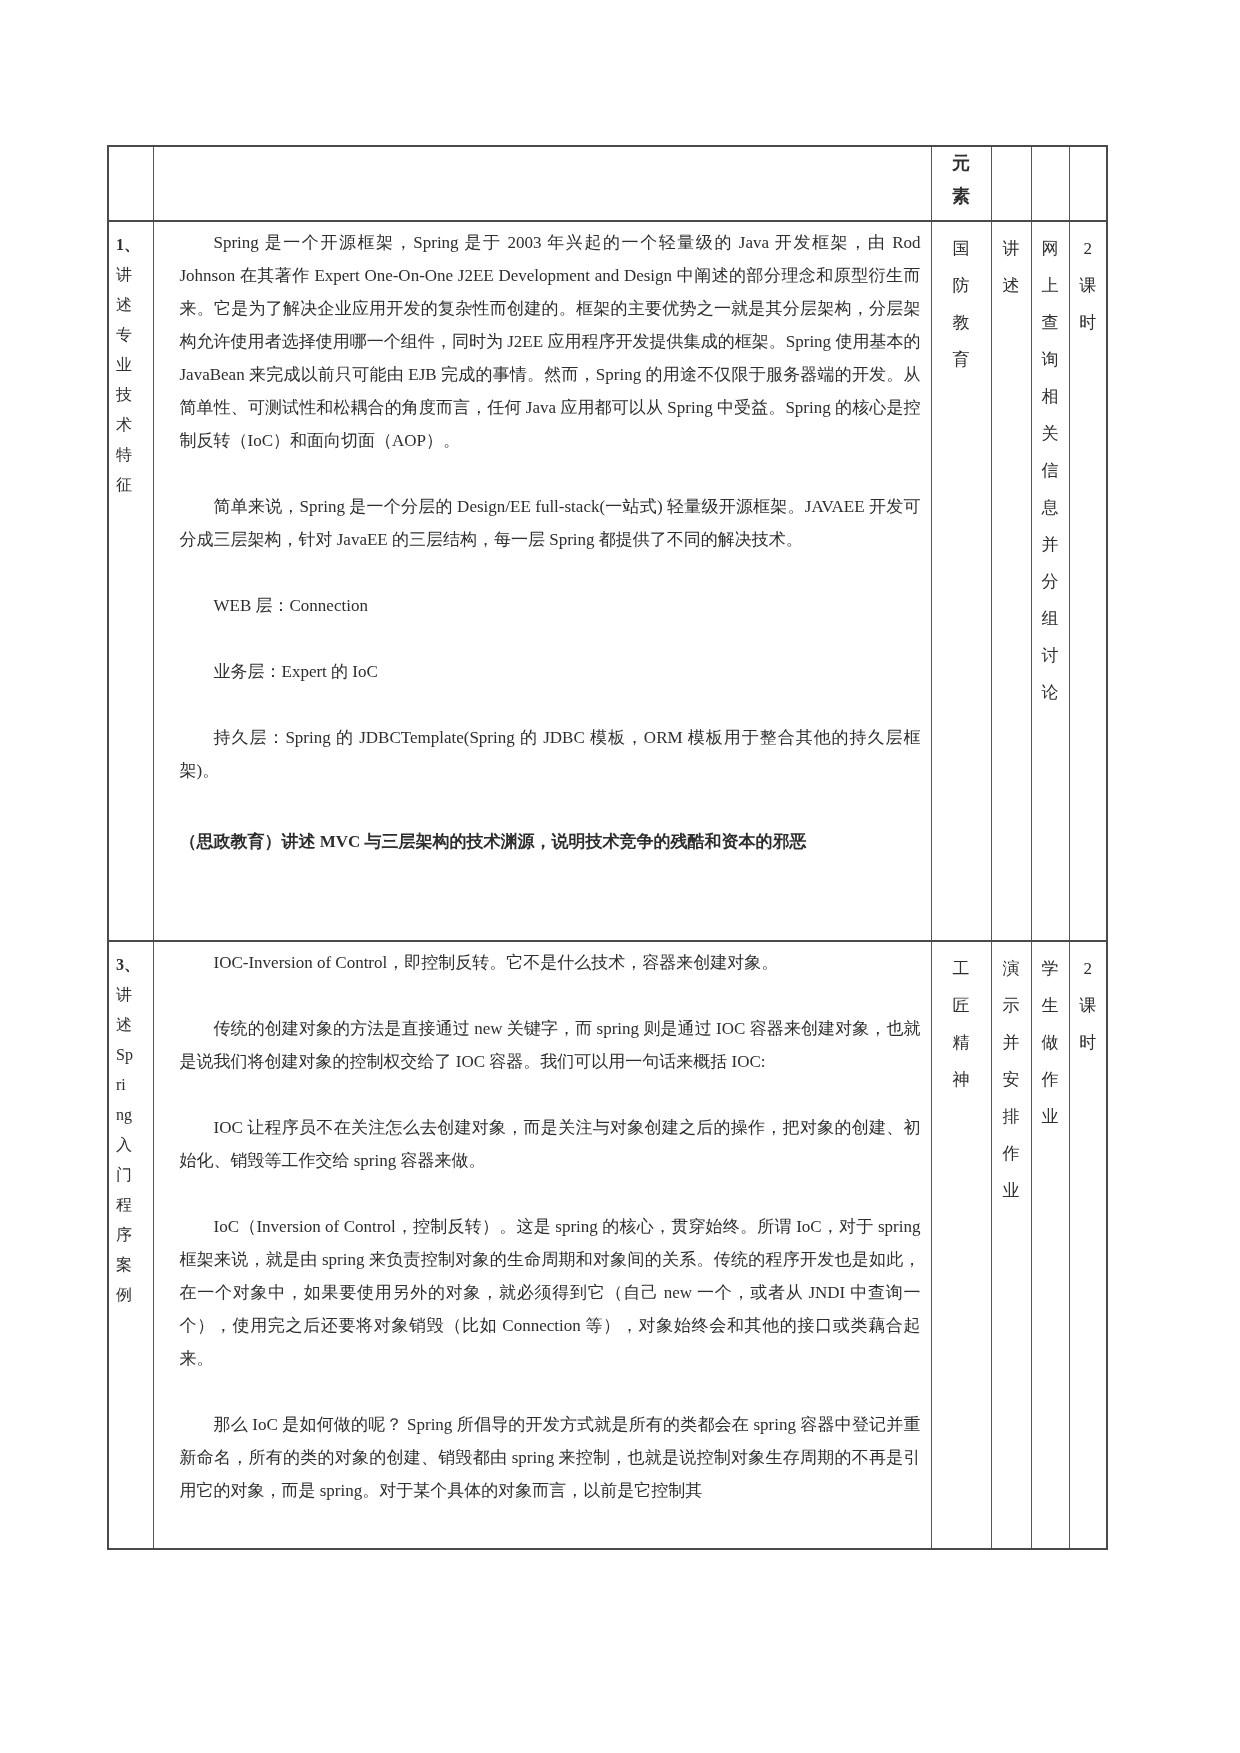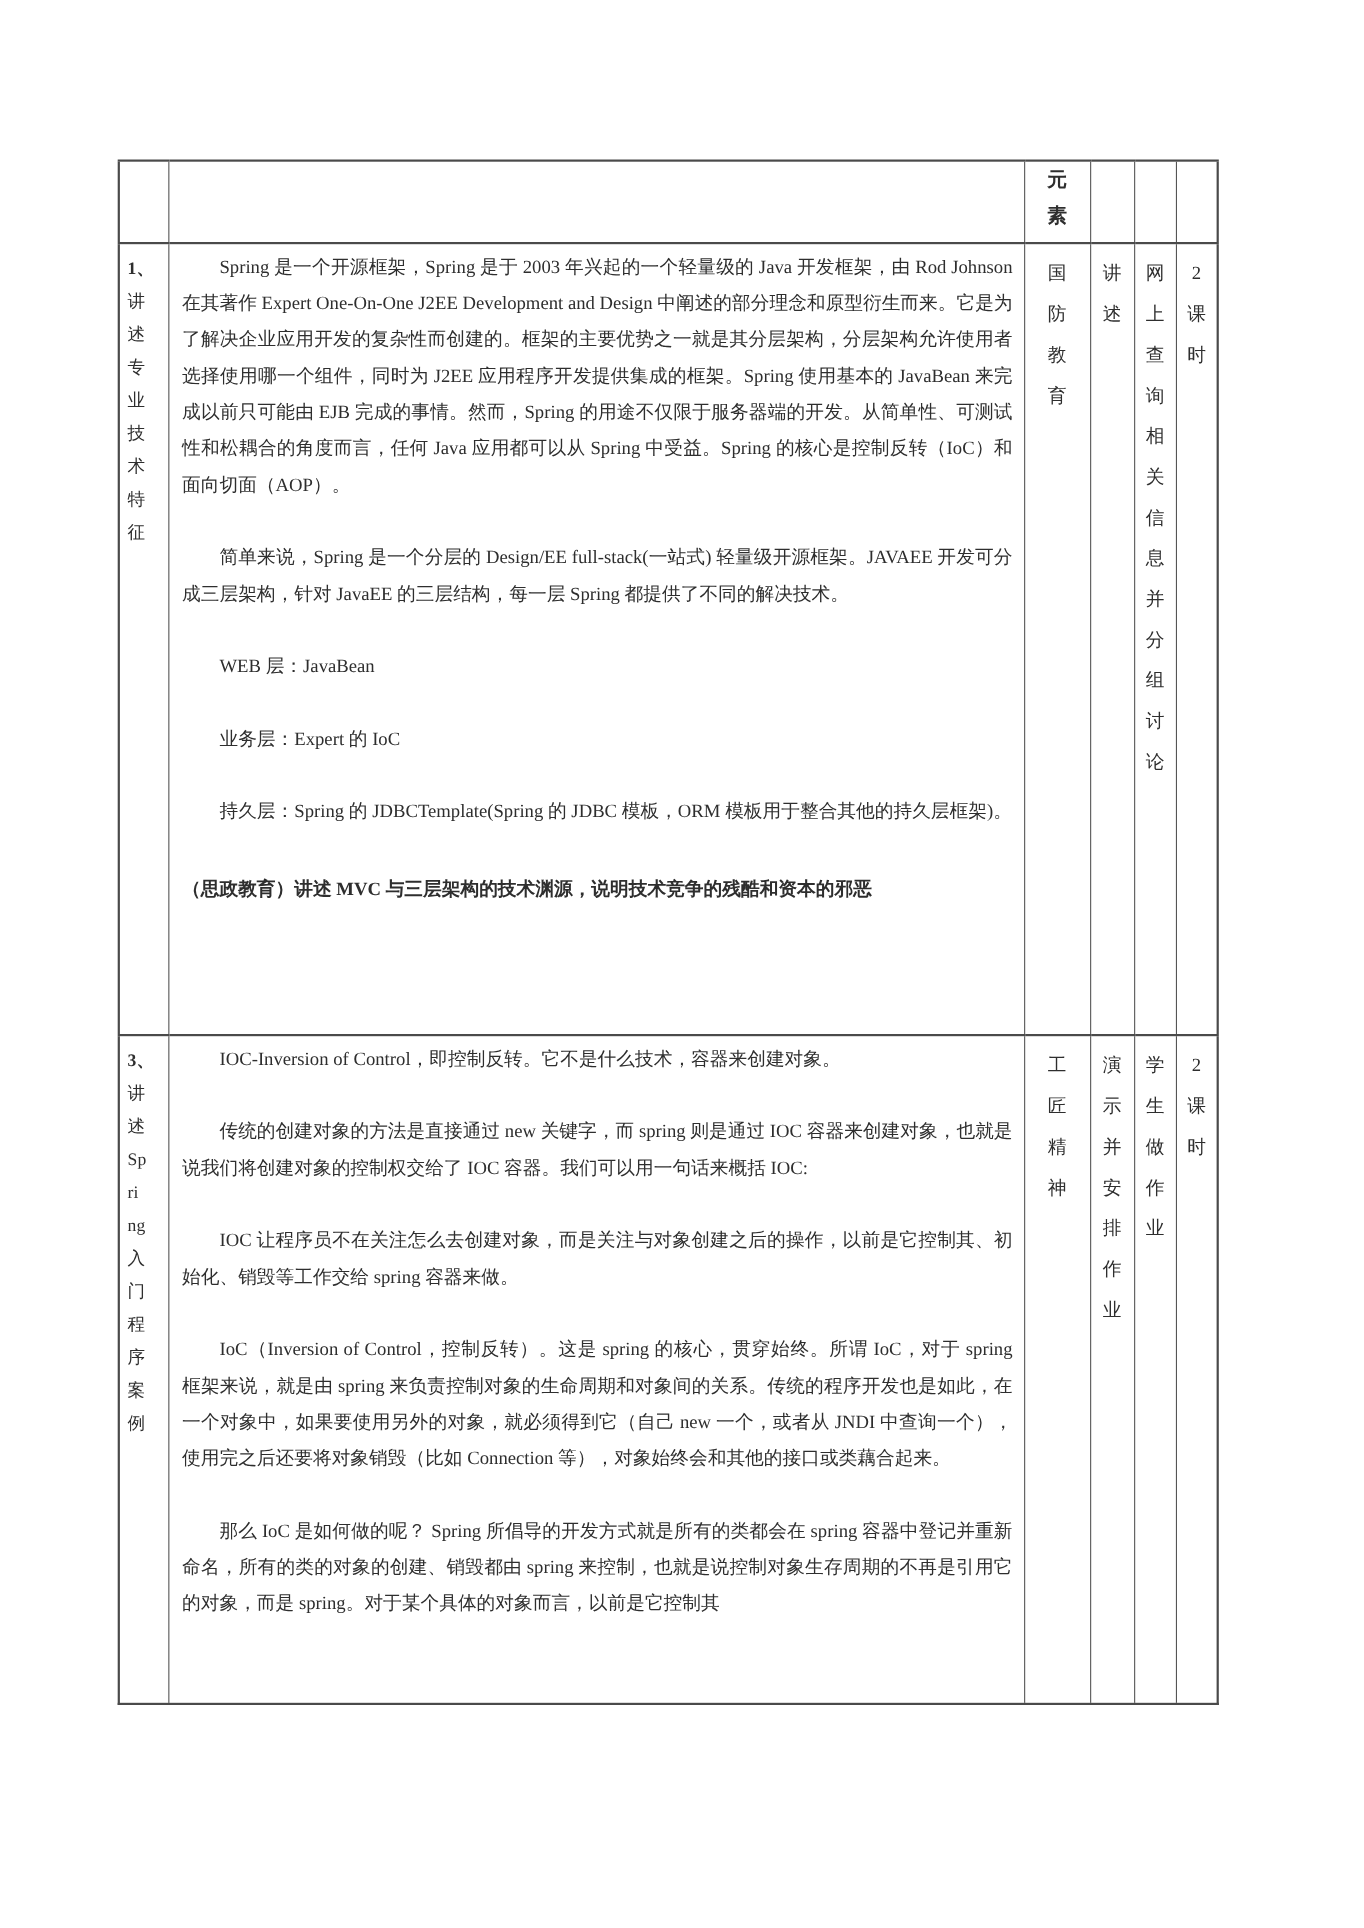--- a/index.html
+++ b/index.html
@@ -36,21 +36,21 @@
   td.label-cell {
     padding: 8px 2px 4px 7px;
     font-size: 16px;
     line-height: 30px;
     text-align: left;
   }
   .label-number { font-weight: bold; font-size: 16px; line-height: 30px; }
   .label-lines { font-size: 16px; line-height: 30px; }
 
   
-  td.content-cell { padding: 4px 10px 4px 12px; }
+  td.content-cell { padding: 4px 10px 4px 26px; }
   td.content-cell p {
     font-size: 17px;
     line-height: 33px;
     text-indent: 2em;
     margin: 0 0 33px 0;
     text-align: justify;
   }
   td.content-cell p.no-indent { text-indent: 0; font-weight: bold; }
   td.content-cell p:last-child { margin-bottom: 0; }
 
@@ -96,21 +96,21 @@
     </tr>
 
     <tr class="row-1">
       <td class="label-cell">
         <div class="label-number">1、</div>
         <div class="label-lines">讲<br>述<br>专<br>业<br>技<br>术<br>特<br>征</div>
       </td>
       <td class="content-cell">
         <p>Spring 是一个开源框架，Spring 是于 2003  年兴起的一个轻量级的 Java  开发框架，由 Rod Johnson  在其著作 Expert One-On-One J2EE Development and Design 中阐述的部分理念和原型衍生而来。它是为了解决企业应用开发的复杂性而创建的。框架的主要优势之一就是其分层架构，分层架构允许使用者选择使用哪一个组件，同时为  J2EE  应用程序开发提供集成的框架。Spring 使用基本的 JavaBean 来完成以前只可能由 EJB 完成的事情。然而，Spring 的用途不仅限于服务器端的开发。从简单性、可测试性和松耦合的角度而言，任何 Java 应用都可以从 Spring 中受益。Spring 的核心是控制反转（IoC）和面向切面（AOP）。</p>
         <p>简单来说，Spring 是一个分层的 Design/EE full-stack(一站式)  轻量级开源框架。JAVAEE 开发可分成三层架构，针对 JavaEE 的三层结构，每一层 Spring 都提供了不同的解决技术。</p>
-        <p>WEB 层：JavaBean</p>
+        <p>WEB 层：Connection</p>
         <p>业务层：Expert 的 IoC</p>
         <p style="margin-bottom:38px">持久层：Spring 的 JDBCTemplate(Spring 的 JDBC 模板，ORM 模板用于整合其他的持久层框架)。</p>
         <p class="no-indent">（思政教育）讲述 MVC 与三层架构的技术渊源，说明技术竞争的残酷和资本的邪恶</p>
       </td>
       <td class="vcell">
         <span class="vtext">国<br>防<br>教<br>育</span>
       </td>
       <td class="vcell">
         <span class="vtext">讲<br>述</span>
       </td>
@@ -123,21 +123,21 @@
     </tr>
 
     <tr class="row-2">
       <td class="label-cell">
         <div class="label-number">3、</div>
         <div class="label-lines">讲<br>述<br>Sp<br>ri<br>ng<br>入<br>门<br>程<br>序<br>案<br>例</div>
       </td>
       <td class="content-cell">
         <p>IOC-Inversion of Control，即控制反转。它不是什么技术，容器来创建对象。</p>
         <p>传统的创建对象的方法是直接通过 new 关键字，而  spring  则是通过  IOC  容器来创建对象，也就是说我们将创建对象的控制权交给了  IOC  容器。我们可以用一句话来概括  IOC:</p>
-        <p>IOC  让程序员不在关注怎么去创建对象，而是关注与对象创建之后的操作，以前是它控制其、初始化、销毁等工作交给 spring 容器来做。</p>
+        <p>IOC  让程序员不在关注怎么去创建对象，而是关注与对象创建之后的操作，把对象的创建、初始化、销毁等工作交给 spring 容器来做。</p>
         <p>IoC（Inversion of Control，控制反转）。这是 spring 的核心，贯穿始终。所谓 IoC，对于 spring 框架来说，就是由 spring 来负责控制对象的生命周期和对象间的关系。传统的程序开发也是如此，在一个对象中，如果要使用另外的对象，就必须得到它（自己 new 一个，或者从 JNDI 中查询一个），使用完之后还要将对象销毁（比如 Connection 等），对象始终会和其他的接口或类藕合起来。</p>
         <p>那么 IoC 是如何做的呢？  Spring 所倡导的开发方式就是所有的类都会在 spring 容器中登记并重新命名，所有的类的对象的创建、销毁都由  spring 来控制，也就是说控制对象生存周期的不再是引用它的对象，而是 spring。对于某个具体的对象而言，以前是它控制其</p>
       </td>
       <td class="vcell">
         <span class="vtext">工<br>匠<br>精<br>神</span>
       </td>
       <td class="vcell">
         <span class="vtext">演<br>示<br>并<br>安<br>排<br>作<br>业</span>
       </td>
       <td class="vcell">

